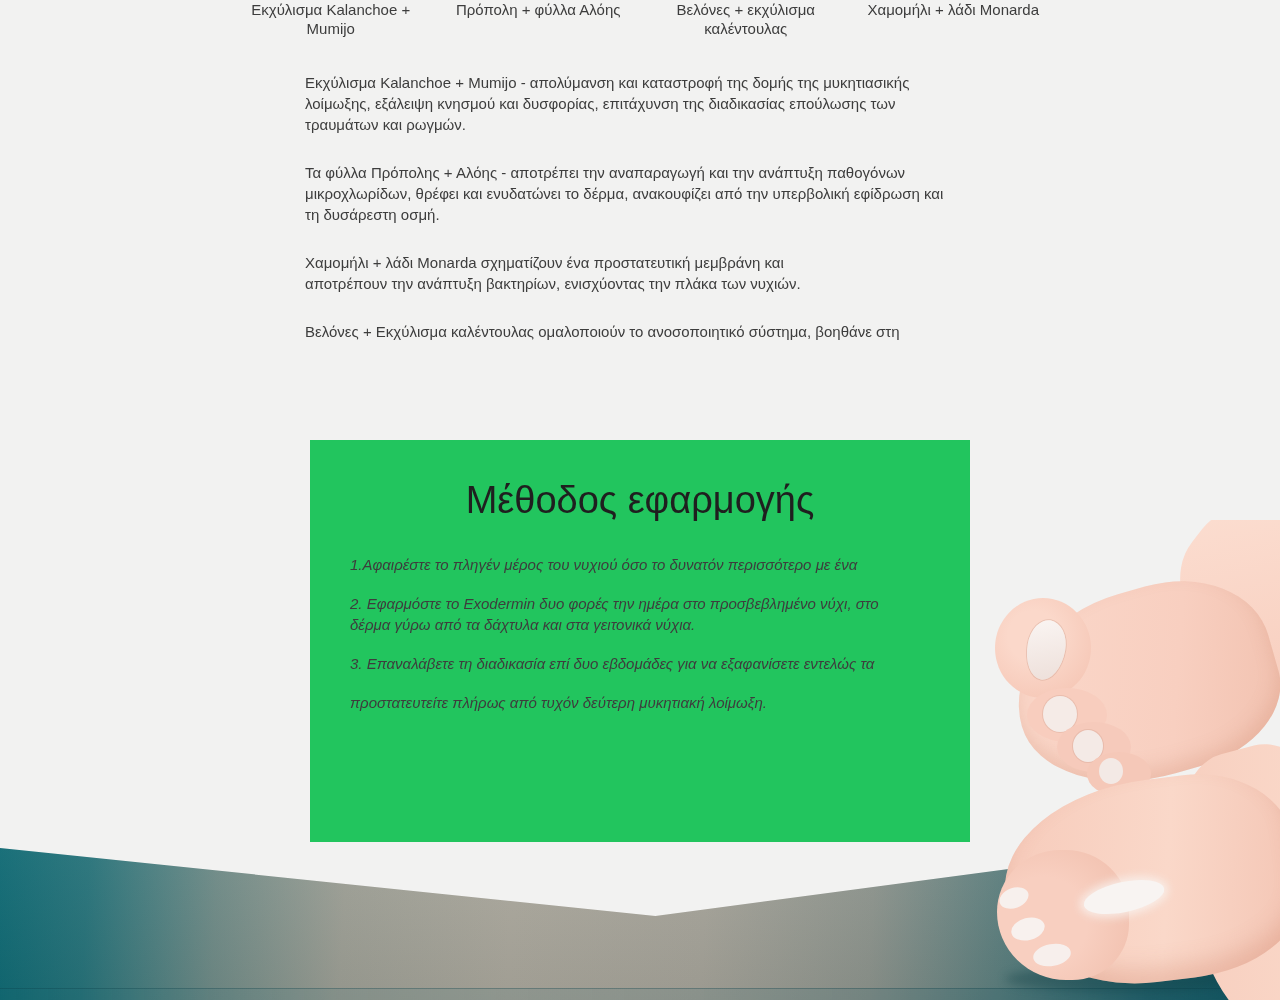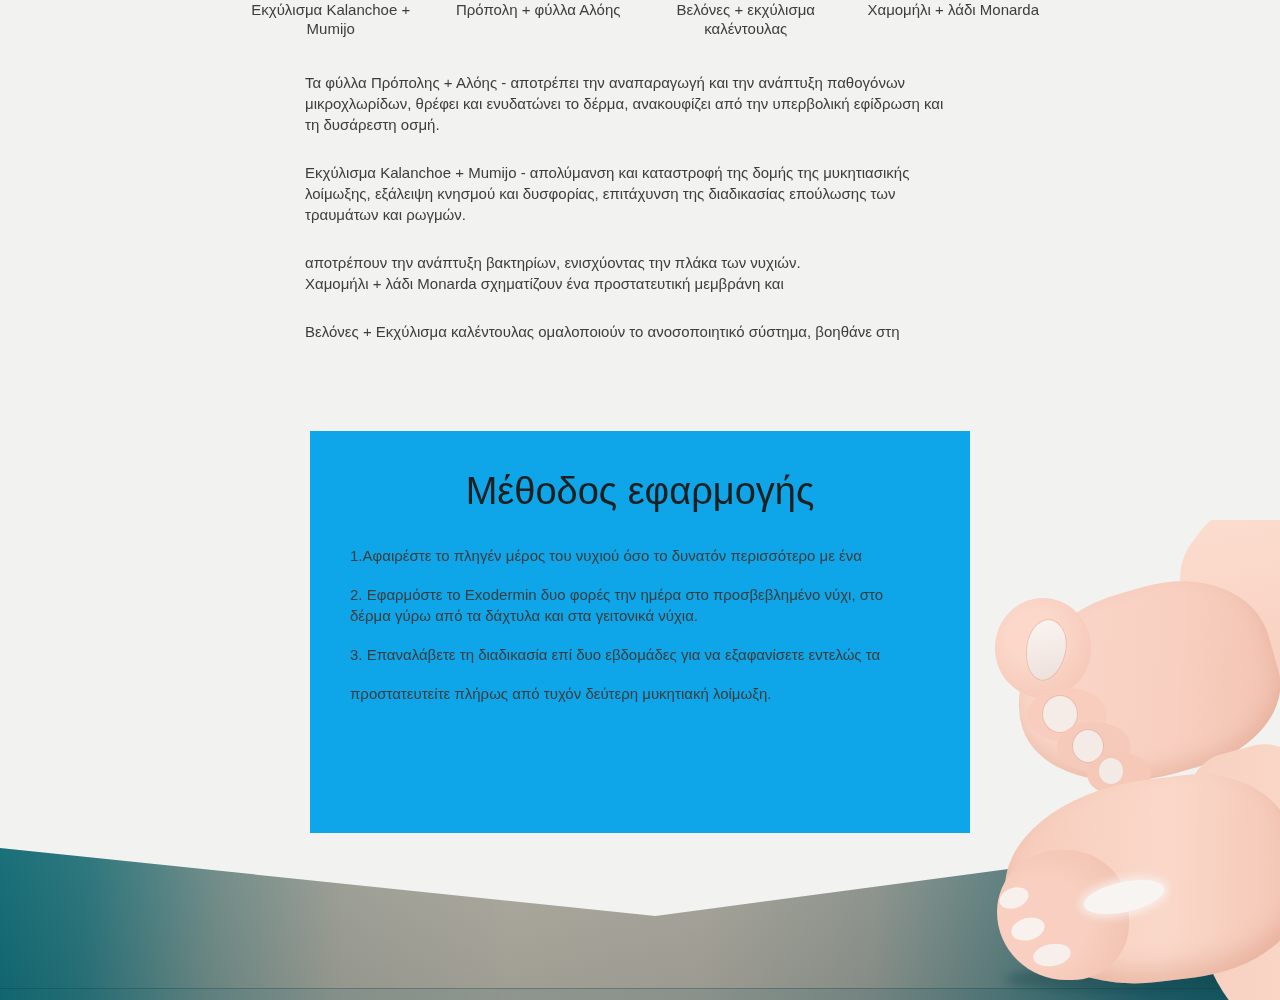--- a/index.html
+++ b/index.html
@@ -23,31 +23,31 @@
 
   
   .ingredient-paragraphs{
     position:absolute;left:305px;top:72px;width:700px;
     color:#3d3d3d;font-size:15px;line-height:21px;
   }
   .ingredient-paragraphs p{margin:0 0 27px 0;}
 
   
   .method-card{
-    position:absolute;left:310px;top:431px;width:660px;height:402px;
-    background:#0ea5e9;
+    position:absolute;left:310px;top:440px;width:660px;height:402px;
+    background:#22c55e;
   }
   .method-card h2{
     margin:0;padding-top:36px;
     text-align:center;font-size:38px;line-height:48px;
     font-weight:400;color:#1f1f1f;
   }
   .steps{
     margin-top:30px;padding-left:40px;
-    color:#3d3d3d;font-size:15px;line-height:21px;
+    color:#3d3d3d;font-size:15px;line-height:21px;font-style:italic;
   }
   .steps p{margin:0 0 18px 0;}
 
   
   .bottom-band{
     position:absolute;left:0;top:830px;width:1280px;height:170px;z-index:1;
     background:
       linear-gradient(180deg, rgba(255,255,255,0.05) 0%, rgba(0,0,0,0.06) 100%),
       linear-gradient(93deg,
         #0f6a74 0%, #27737a 7%, #6f8b87 17%, #9d9f95 27%,
@@ -128,32 +128,32 @@
       <span class="line">Βελόνες + εκχύλισμα</span>
       <span class="line">καλέντουλας</span>
     </div>
     <div class="ing-header">
       <span class="line">Χαμομήλι + λάδι Monarda</span>
     </div>
   </div>
 
   <div class="ingredient-paragraphs">
     <p>
+      <span class="line">Εκχύλισμα Kalanchoe + Mumijo - απολύμανση και καταστροφή της δομής της μυκητιασικής</span>
+      <span class="line">λοίμωξης, εξάλειψη κνησμού και δυσφορίας, επιτάχυνση της διαδικασίας επούλωσης των</span>
+      <span class="line">τραυμάτων και ρωγμών.</span>
+    </p>
+    <p>
       <span class="line">Τα φύλλα Πρόπολης + Αλόης - αποτρέπει την αναπαραγωγή και την ανάπτυξη παθογόνων</span>
       <span class="line">μικροχλωρίδων, θρέφει και ενυδατώνει το δέρμα, ανακουφίζει από την υπερβολική εφίδρωση και</span>
       <span class="line">τη δυσάρεστη οσμή.</span>
     </p>
     <p>
-      <span class="line">Εκχύλισμα Kalanchoe + Mumijo - απολύμανση και καταστροφή της δομής της μυκητιασικής</span>
-      <span class="line">λοίμωξης, εξάλειψη κνησμού και δυσφορίας, επιτάχυνση της διαδικασίας επούλωσης των</span>
-      <span class="line">τραυμάτων και ρωγμών.</span>
-    </p>
-    <p>
+      <span class="line">Χαμομήλι + λάδι Monarda σχηματίζουν ένα προστατευτική μεμβράνη και</span>
       <span class="line">αποτρέπουν την ανάπτυξη βακτηρίων, ενισχύοντας την πλάκα των νυχιών.</span>
-      <span class="line">Χαμομήλι + λάδι Monarda σχηματίζουν ένα προστατευτική μεμβράνη και</span>
     </p>
     <p>
       <span class="line">Βελόνες + Εκχύλισμα καλέντουλας ομαλοποιούν το ανοσοποιητικό σύστημα, βοηθάνε στη</span>
     </p>
   </div>
 
   <section class="method-card">
     <h2>Μέθοδος εφαρμογής</h2>
     <div class="steps">
       <p>

